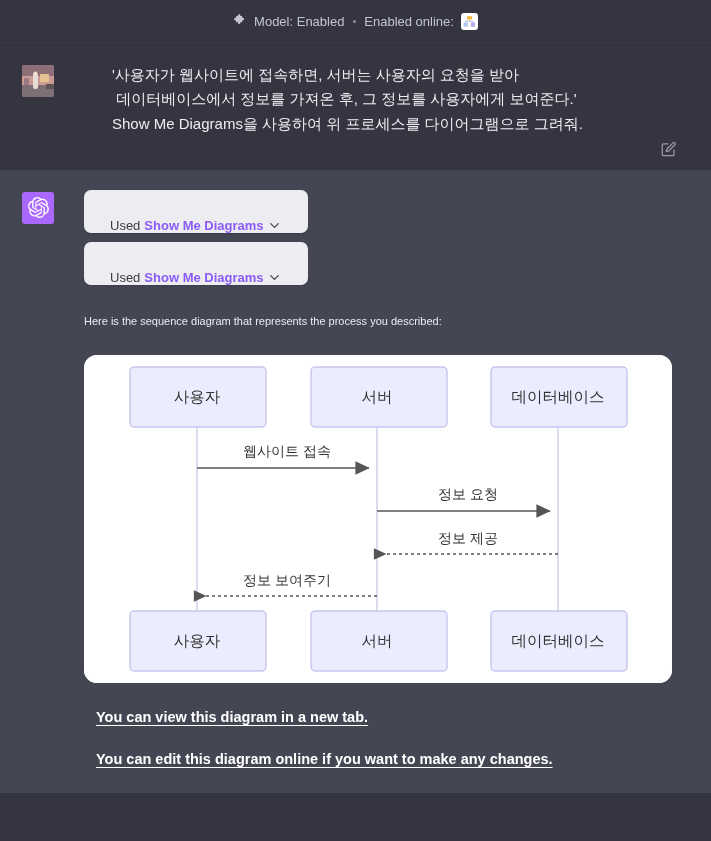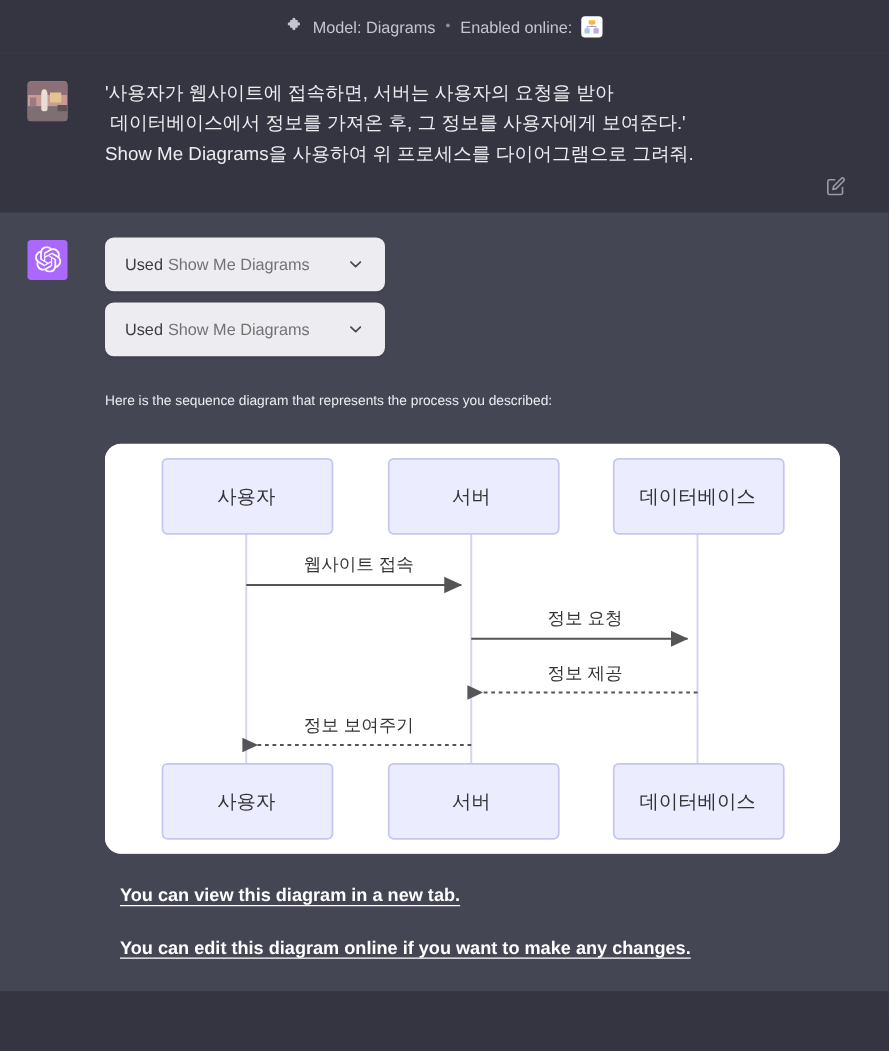--- a/index.html
+++ b/index.html
@@ -51,20 +51,21 @@
 
   
   .msg {
     display: flex;
     padding: 20px 22px 22px 22px;
     position: relative;
   }
   .msg-user {
     background: #343541;
     padding-bottom: 34px;
+    gap: 28px;
   }
   .msg-assistant {
     background: #444654;
     padding-bottom: 26px;
   }
 
   .avatar-col {
     width: 40px;
     flex: none;
     padding-top: 2px;
@@ -112,30 +113,30 @@
     cursor: pointer;
   }
 
   
   .used-pill {
     background: #ececf1;
     border-radius: 7px;
     height: 43px;
     width: 224px;
     display: flex;
-    align-items: center;
-    padding: 0 16px;
+    align-items: flex-end;
+    padding: 0 26px;
     margin-bottom: 9px;
     cursor: pointer;
     color: #202123;
     font-size: 13px;
     box-shadow: 0 1px 2px rgba(0,0,0,.12);
   }
   .used-pill .used-word { font-weight: 400; margin-right: 4px; color: #3c3c43;}
-  .used-pill .plugin-name { font-weight: 400; color: #737373; }
+  .used-pill .plugin-name { font-weight: 700; color: #8b5cf6; }
   .used-pill .chev { margin-left: auto; display: flex; }
 
   .intro-line {
     color: #ececf1;
     font-size: 11px;
     margin-top: 28px;
     line-height: 1.5;
   }
 
   
@@ -169,21 +170,21 @@
 </style>
 </head>
 <body>
 
 <div class="model-header">
   <span class="puzzle-icon">
     <svg width="14" height="14" viewBox="0 0 24 24" fill="#c5c5d2">
       <path d="M10.5 2a2.2 2.2 0 0 0-2.2 2.2c0 .4.1.75.3 1.05H6.2a1 1 0 0 0-1 1v2.4c-.3-.2-.65-.3-1.05-.3A2.2 2.2 0 0 0 1.95 10.5a2.2 2.2 0 0 0 2.2 2.2c.4 0 .75-.1 1.05-.3v2.4a1 1 0 0 0 1 1h2.4c-.2.3-.3.65-.3 1.05a2.2 2.2 0 1 0 4.4 0c0-.4-.1-.75-.3-1.05h2.4a1 1 0 0 0 1-1v-2.4c.3.2.65.3 1.05.3a2.2 2.2 0 1 0 0-4.4c-.4 0-.75.1-1.05.3V6.2a1 1 0 0 0-1-1h-2.4c.2-.3.3-.65.3-1.05A2.2 2.2 0 0 0 10.5 2z"></path>
     </svg>
   </span>
-  <span class="hdr-text">Model: Diagrams</span>
+  <span class="hdr-text">Model: Enabled</span>
   <span class="dot-sep">•</span>
   <span class="hdr-text">Enabled online:</span>
   <span class="plugin-badge">
     <svg width="15" height="15" viewBox="0 0 15 15">
       <rect x="0" y="0" width="15" height="15" fill="#ffffff"></rect>
       <rect x="5" y="2.2" width="5.2" height="3.4" rx=".6" fill="#f5b942"></rect>
       <rect x="1.6" y="8.6" width="4.2" height="4.2" rx=".6" fill="#a8c8f0"></rect>
       <rect x="8.8" y="8.6" width="4.2" height="4.2" rx=".6" fill="#bba8ef"></rect>
       <path d="M7.6 5.6v1.6M7.6 7.2H3.7v1.4M7.6 7.2h3.3v1.4" stroke="#9aa0b4" stroke-width=".7" fill="none"></path>
     </svg>

